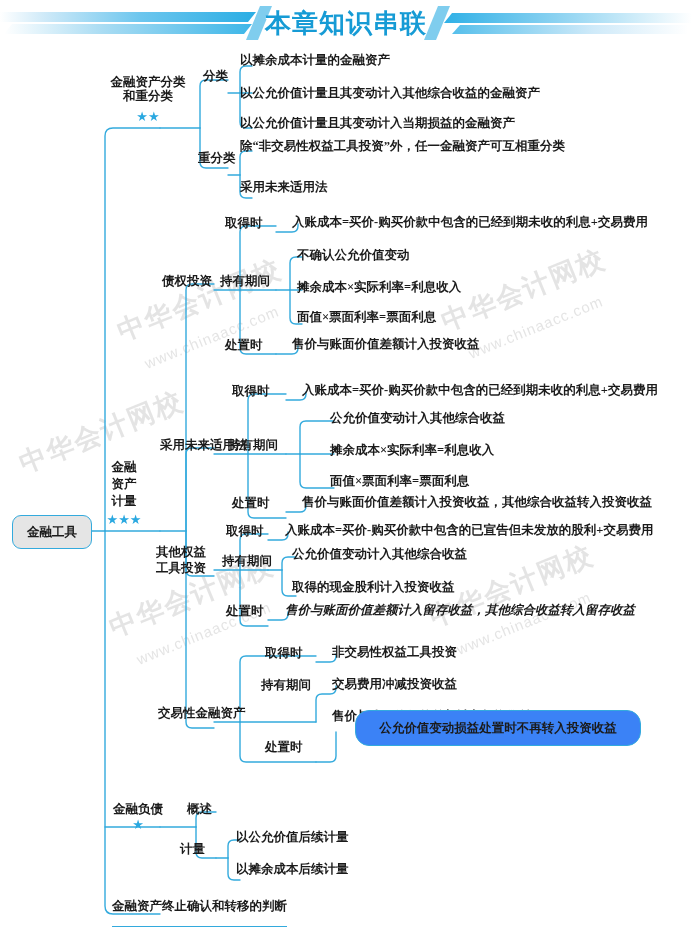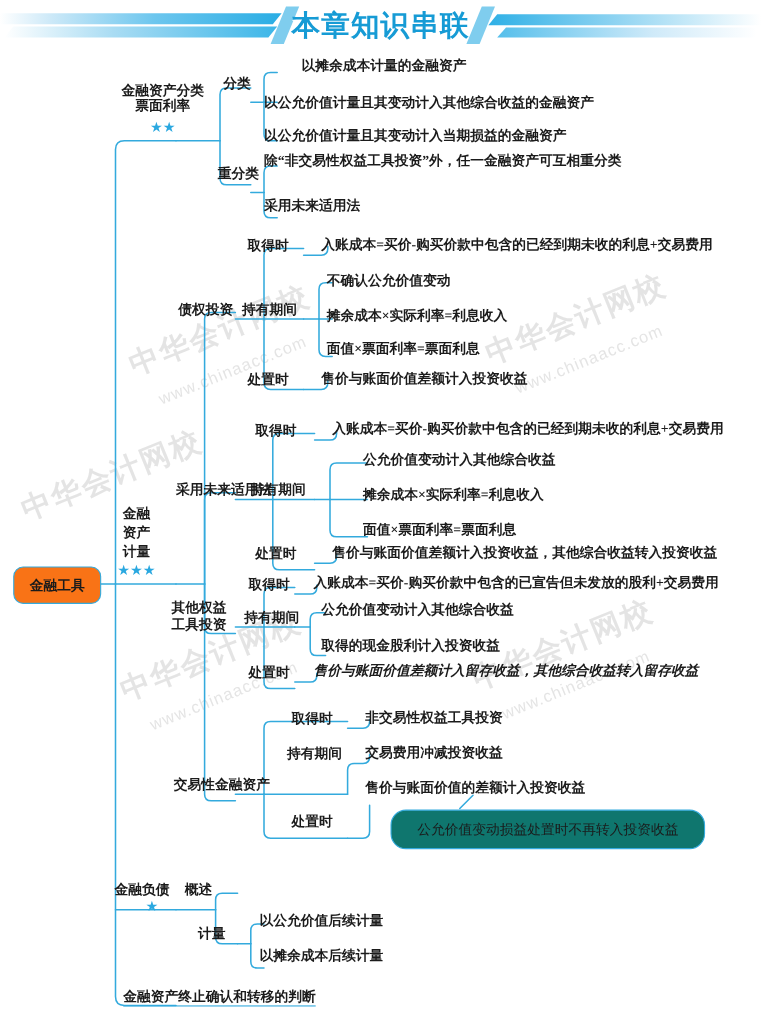--- a/index.html
+++ b/index.html
@@ -39,37 +39,37 @@
     font-weight:bold;line-height:1.15;
     color:#1b1b1b;
   }
   .n-lvl1{font-size:12.5px;text-align:center;}
   .n-lvl2{font-size:12.5px;}
   .n-lvl3{font-size:12.5px;}
   .n-leaf{font-size:12.5px;}
 
   .root-box{
     position:absolute;left:12px;top:515px;width:78px;height:32px;
-    border:1.6px solid #33aadd;border-radius:9px;background:#f97316;
+    border:1.6px solid #33aadd;border-radius:9px;background:#e5e5e5;
     display:flex;align-items:center;justify-content:center;
     font-family:"Liberation Serif","DejaVu Serif",serif;
     font-weight:bold;font-size:12.5px;color:#1b1b1b;
   }
   .callout-box{
-    position:absolute;left:355px;top:736px;width:284px;height:34px;
-    border:1.5px solid #33aadd;border-radius:14px;background:#0f766e;
+    position:absolute;left:355px;top:710px;width:284px;height:34px;
+    border:1.5px solid #33aadd;border-radius:14px;background:#3b82f6;
     display:flex;align-items:center;justify-content:center;
     font-family:"Liberation Serif","DejaVu Serif",serif;
-    font-weight:normal;font-size:12.5px;color:#1b1b1b;
+    font-weight:bold;font-size:12.5px;color:#1b1b1b;
   }
   .stars{
     position:absolute;color:#2aa8e0;font-size:13px;letter-spacing:0px;
     font-family:"DejaVu Sans",sans-serif;line-height:1;
   }
-  .underline-node{border-bottom:1.3px solid #33aadd;padding-bottom:1px;}
+  .underline-node{border-bottom:1.3px solid #33aadd;padding-bottom:13px;}
 </style>
 </head>
 <body>
 
 <div class="banner">
   <svg width="692" height="46" viewBox="0 0 692 46" xmlns="http://www.w3.org/2000/svg">
     <defs>
       <linearGradient id="gleft" x1="0" y1="0" x2="1" y2="0">
         <stop offset="0%" stop-color="#ffffff"></stop>
         <stop offset="18%" stop-color="#cde9f8"></stop>
@@ -209,28 +209,28 @@
     <path d="M228,858 V846 Q228,840 234,840 H240"></path>
     <path d="M228,858 V874 Q228,880 234,880 H240"></path>
 
   </g>
 </svg>
 
 <div class="root-box">金融工具</div>
 
 <div class="node n-lvl1" style="left:105px;top:76px;width:86px;text-align:center;font-family:Liberation Mono, monospace;">
   <div>金融资产分类</div>
-  <div>票面利率</div>
+  <div>和重分类</div>
 </div>
 <div class="stars" style="left:105px;top:110px;width:86px;text-align:center;">★★</div>
 
 <div class="node n-lvl2" style="left:203px;top:69px;">分类</div>
 <div class="node n-lvl2" style="left:198px;top:151px;">重分类</div>
 
-<div class="node n-leaf" style="left:240px;top:53px;margin-left:34px;">以摊余成本计量的金融资产</div>
+<div class="node n-leaf" style="left:240px;top:53px;">以摊余成本计量的金融资产</div>
 <div class="node n-leaf" style="left:240px;top:86px;">以公允价值计量且其变动计入其他综合收益的金融资产</div>
 <div class="node n-leaf" style="left:240px;top:116px;">以公允价值计量且其变动计入当期损益的金融资产</div>
 
 <div class="node n-leaf" style="left:240px;top:139px;">除“非交易性权益工具投资”外，任一金融资产可互相重分类</div>
 <div class="node n-leaf" style="left:240px;top:180px;">采用未来适用法</div>
 
 <div class="node n-lvl1" style="left:104px;top:459px;width:40px;text-align:center;line-height:1.35;">
   <div>金融</div>
   <div>资产</div>
   <div>计量</div>
@@ -276,21 +276,21 @@
 <div class="node n-lvl3" style="left:265px;top:646px;">取得时</div>
 <div class="node n-lvl3" style="left:261px;top:678px;">持有期间</div>
 <div class="node n-lvl3" style="left:265px;top:740px;">处置时</div>
 
 <div class="node n-leaf" style="left:332px;top:645px;">非交易性权益工具投资</div>
 <div class="node n-leaf" style="left:332px;top:677px;">交易费用冲减投资收益</div>
 <div class="node n-leaf" style="left:332px;top:709px;text-align:right;">售价与账面价值的差额计入投资收益</div>
 
 <div class="callout-box">公允价值变动损益处置时不再转入投资收益</div>
 
-<div class="node n-lvl1" style="left:104px;top:802px;width:68px;text-align:left;">金融负债</div>
+<div class="node n-lvl1" style="left:104px;top:802px;width:68px;text-align:center;">金融负债</div>
 <div class="stars" style="left:104px;top:818px;width:68px;text-align:center;">★</div>
 
-<div class="node n-lvl2" style="left:168px;top:802px;">概述</div>
+<div class="node n-lvl2" style="left:187px;top:802px;">概述</div>
 <div class="node n-lvl2" style="left:180px;top:842px;">计量</div>
 <div class="node n-leaf" style="left:236px;top:830px;">以公允价值后续计量</div>
 <div class="node n-leaf" style="left:236px;top:862px;">以摊余成本后续计量</div>
 
 <div class="node n-lvl1 underline-node" style="left:112px;top:899px;">金融资产终止确认和转移的判断</div>
 
 </body></html>

